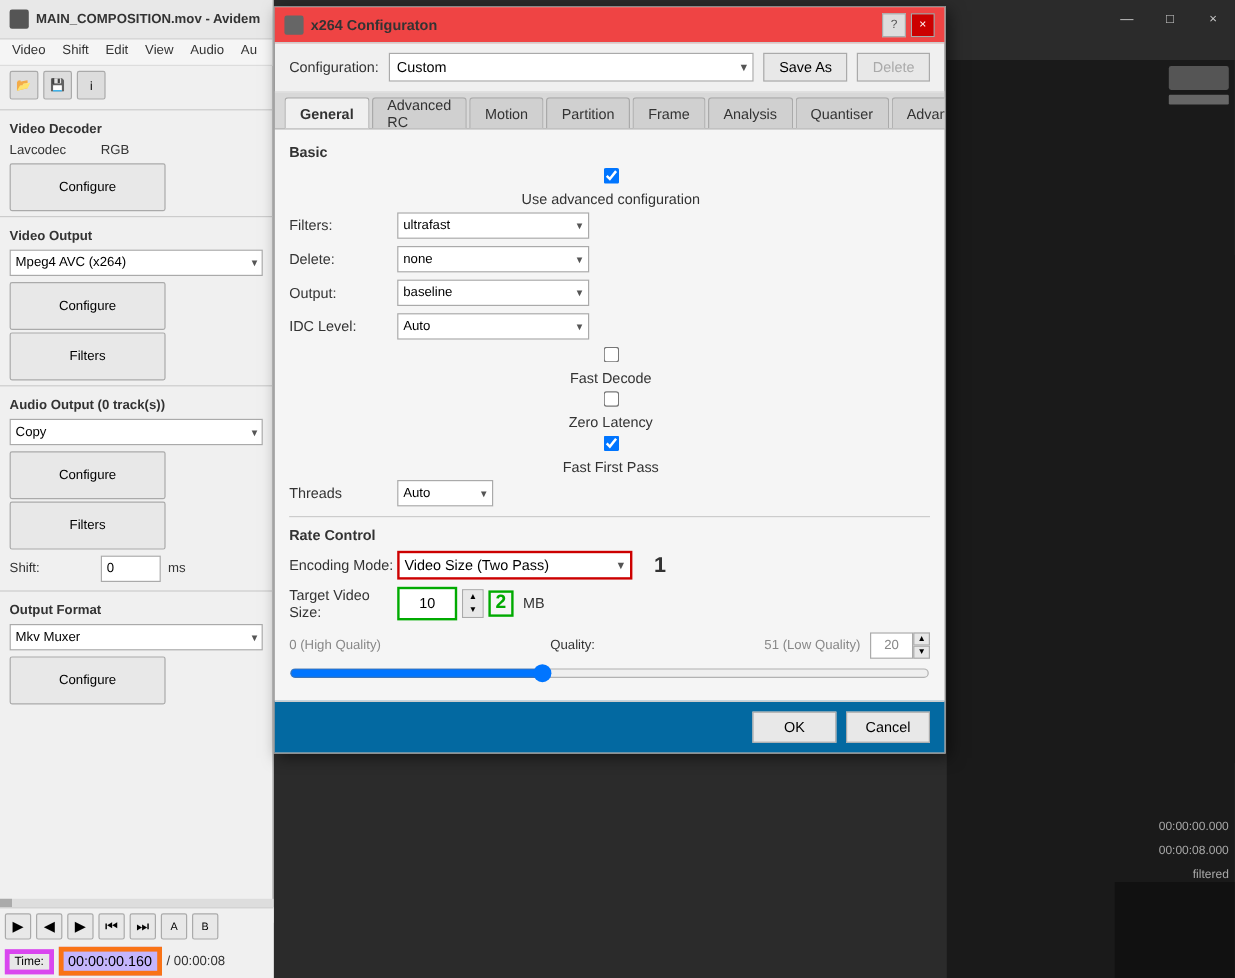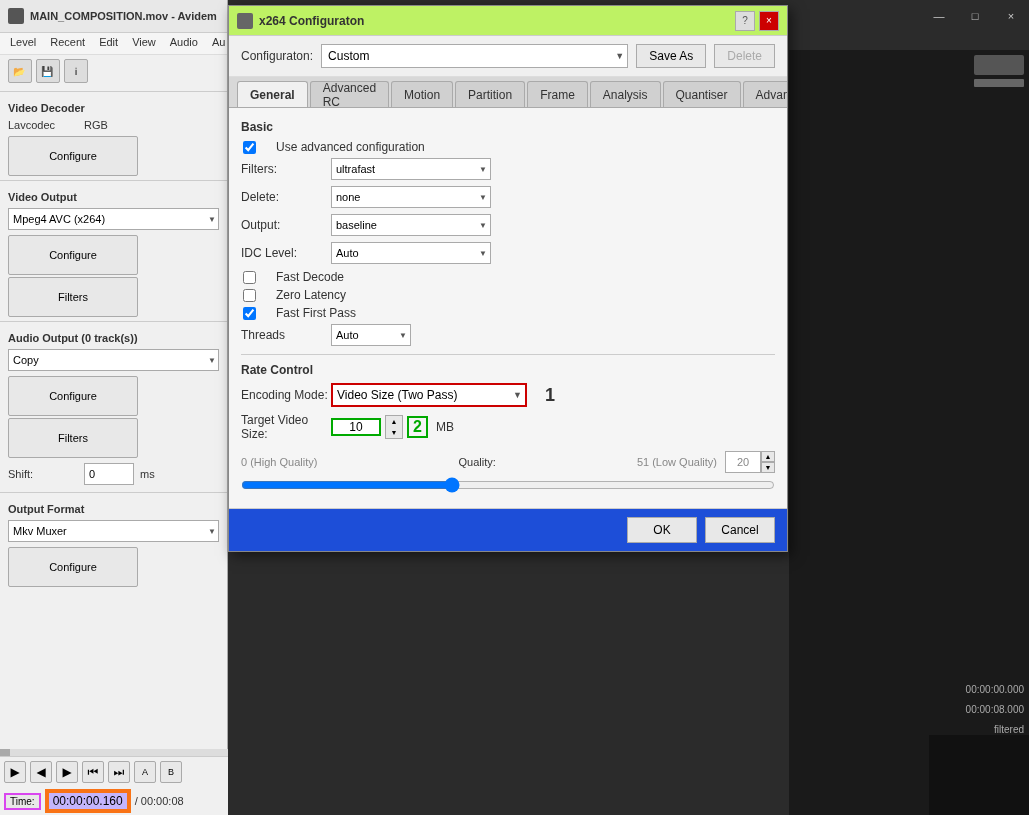--- a/index.html
+++ b/index.html
@@ -165,21 +165,21 @@
       position: absolute;
       top: 5px;
       left: 228px;
       width: 560px;
       background: #f0f0f0;
       border: 1px solid #888;
       box-shadow: 4px 4px 12px rgba(0,0,0,0.5);
     }
 
     .dialog-title-bar {
-      background: #bef264;
+      background: #ef4444;
       border-bottom: 1px solid #ccc;
       padding: 0 8px;
       height: 30px;
       display: flex;
       align-items: center;
       justify-content: space-between;
     }
 
     .dialog-title-left {
       display: flex;
@@ -350,25 +350,26 @@
       position: absolute;
       left: 148px;
       font-size: 8px;
       color: #555;
       pointer-events: none;
     }
 
     .checkbox-label {
       display: flex;
       align-items: center;
-      gap: 20px;
+      gap: 6px;
       font-size: 12px;
       color: #333;
       margin-bottom: 4px;
       padding-left: 2px;
+      flex-direction: column;
     }
 
     .checkbox-label input[type=checkbox] {
       width: 13px; height: 13px;
     }
 
     .divider-line {
       height: 1px;
       background: #ccc;
       margin: 8px 0;
@@ -419,21 +420,21 @@
     }
 
     .target-size-input-wrapper {
       position: relative;
       display: flex;
       align-items: center;
     }
 
     .target-size-input {
       width: 50px;
-      height: 18px;
+      height: 28px;
       border: 2px solid #00aa00;
       background: white;
       font-size: 12px;
       padding: 0 4px;
       text-align: center;
     }
 
     .stepper-btns {
       display: flex;
       flex-direction: column;
@@ -471,21 +472,21 @@
       margin-left: 4px;
     }
 
     
     .dialog-footer {
       display: flex;
       justify-content: flex-end;
       gap: 8px;
       padding: 8px 12px;
       border-top: 1px solid #ccc;
-      background: #1d4ed8;
+      background: #0369a1;
     }
 
     .footer-btn {
       width: 70px;
       height: 26px;
       background: #e8e8e8;
       border: 1px solid #aaa;
       font-size: 12px;
       cursor: pointer;
     }
@@ -523,21 +524,21 @@
     .time-display {
       display: flex;
       align-items: center;
       gap: 4px;
       padding: 2px 4px;
       font-size: 10px;
     }
 
     .time-label {
       background: #e8e8e8;
-      border: 2px solid #d946ef;
+      border: 4px solid #d946ef;
       padding: 1px 4px;
       font-size: 10px;
     }
 
     .time-value {
       background: #c4b5fd;
       border: 4px solid #f97316;
       padding: 1px 4px;
       font-size: 12px;
       min-width: 70px;
@@ -615,22 +616,22 @@
   </style>
 </head>
 <body>
 
 <div class="left-panel">
   <div class="left-panel-title-bar">
     <div class="app-icon"></div>
     <span class="title-text">MAIN_COMPOSITION.mov - Avidem</span>
   </div>
   <div class="menu-bar">
-    <span class="menu-item">Level</span>
-    <span class="menu-item">Recent</span>
+    <span class="menu-item">Video</span>
+    <span class="menu-item">Shift</span>
     <span class="menu-item">Edit</span>
     <span class="menu-item">View</span>
     <span class="menu-item">Audio</span>
     <span class="menu-item">Au</span>
   </div>
   <div class="toolbar-icons">
     <div class="toolbar-btn">📂</div>
     <div class="toolbar-btn">💾</div>
     <div class="toolbar-btn">ℹ</div>
   </div>
@@ -737,21 +738,21 @@
       <div class="dialog-icon"></div>
       <span class="dialog-title-text">x264 Configuraton</span>
     </div>
     <div class="dialog-title-buttons">
       <div class="title-btn">?</div>
       <div class="title-btn close-btn">×</div>
     </div>
   </div>
 
   <div class="config-row">
-    <span class="config-label">Configuraton:</span>
+    <span class="config-label">Configuration:</span>
     <div class="config-dropdown-wrapper">
       <select class="config-dropdown">
         <option>Custom</option>
       </select>
       <span class="config-dropdown-arrow">▼</span>
     </div>
     <button class="config-btn">Save As</button>
     <button class="config-btn disabled">Delete</button>
   </div>
 

